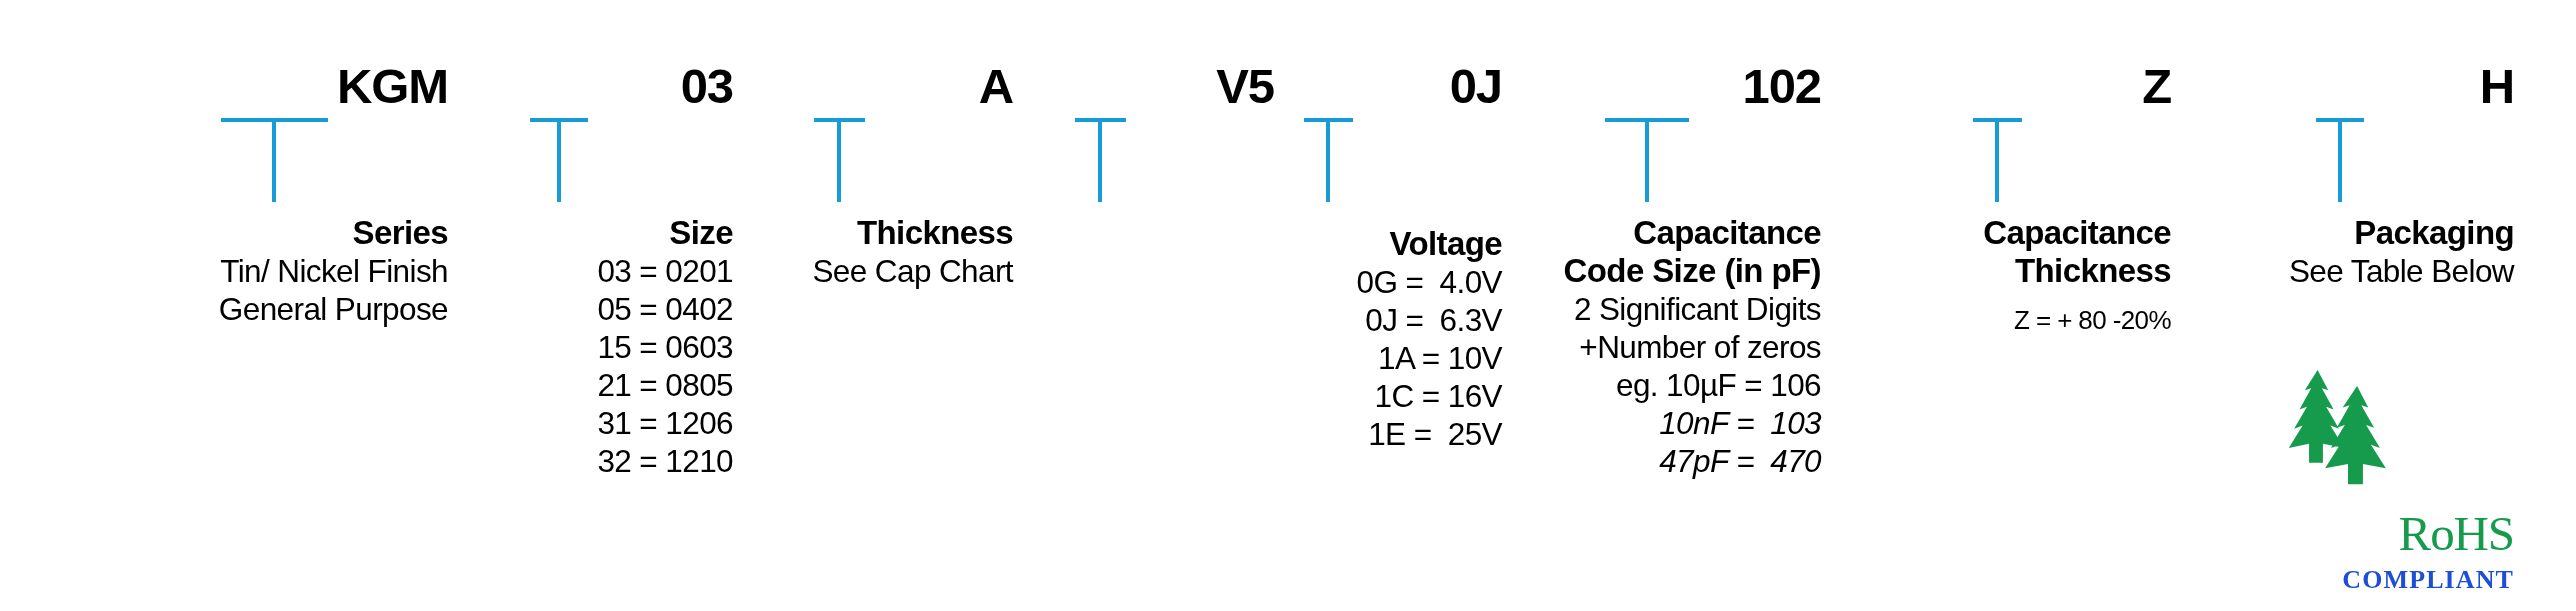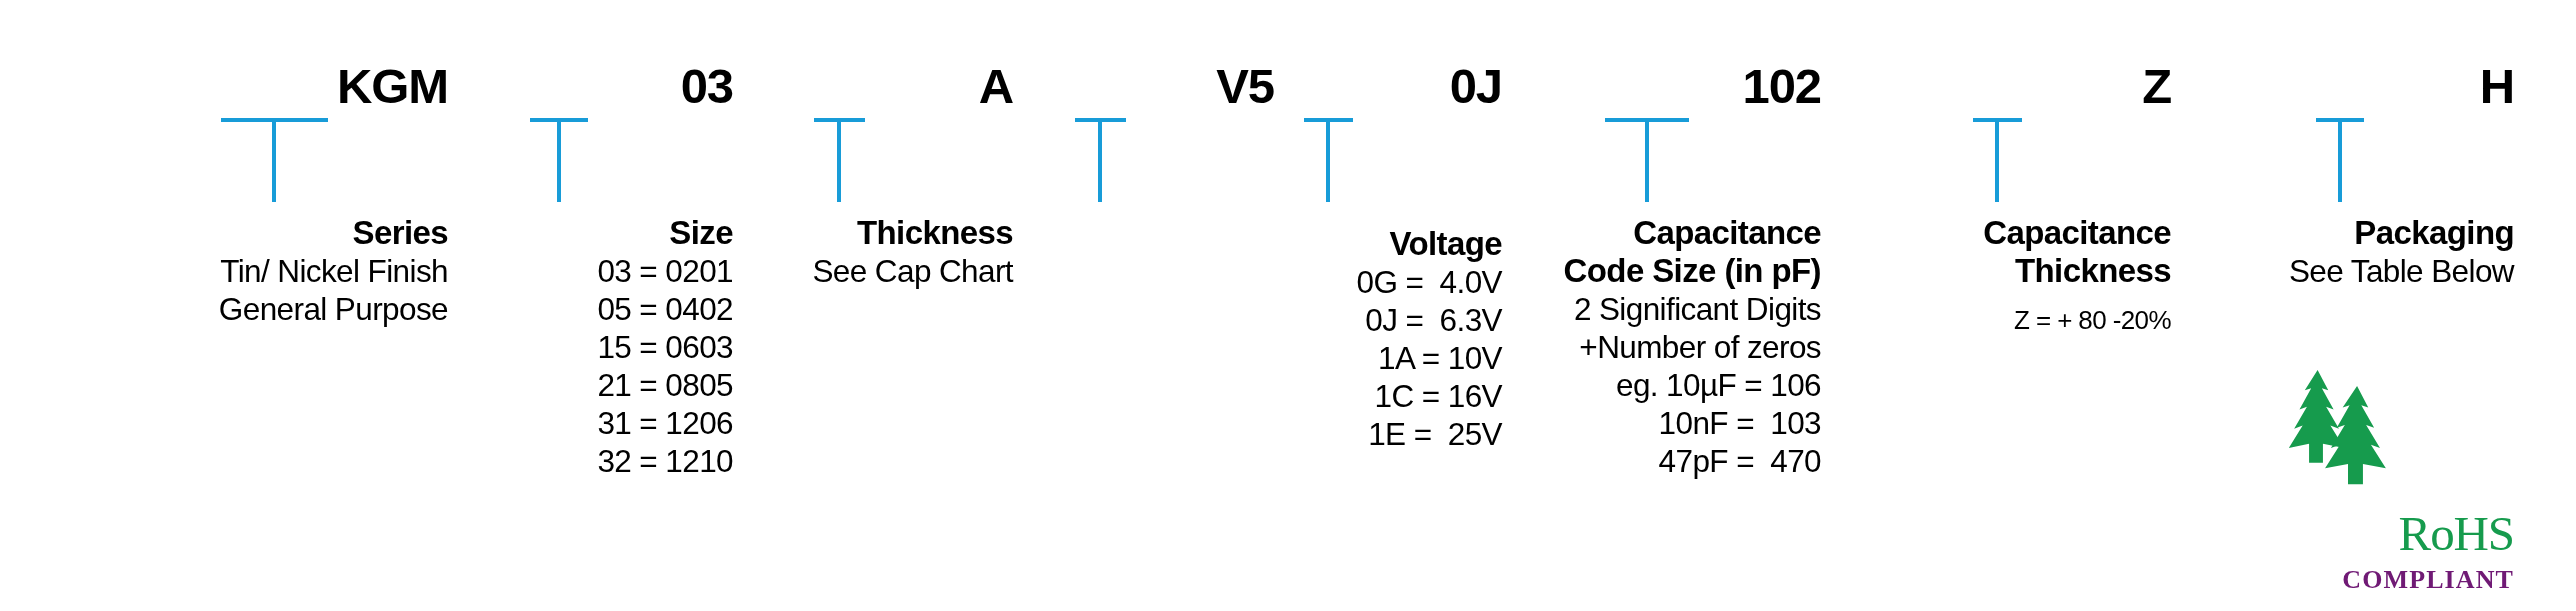--- a/index.html
+++ b/index.html
@@ -29,33 +29,33 @@
   .textblock.offset-down{margin-top:23px;}
   .heading{
     font-size:33px;line-height:38px;
     font-weight:bold;letter-spacing:-0.6px;
     white-space:pre;
   }
   .line{
     font-size:31.5px;line-height:38px;
     letter-spacing:-0.6px;white-space:pre;
   }
-  .line.indent{padding-left:52px;}
+  .line.indent{padding-left:52px;font-style:italic;}
   .line.small-gap{margin-top:15.7px;font-size:26px;line-height:29px;}
   .rohs-block{margin-top:79px;}
   .rohs-trees{display:block;margin:0 auto;width:130px;height:128px;}
   .rohs-title{
     font-family:"Liberation Serif","DejaVu Serif",serif;
     font-weight:normal;color:#169B4D;
     font-size:49px;line-height:56px;
     letter-spacing:-1.1px;margin-top:9px;
   }
   .rohs-subtitle{
     font-family:"Liberation Serif","DejaVu Serif",serif;
-    font-weight:bold;color:#701a75;
+    font-weight:bold;color:#1d4ed8;
     font-size:26px;line-height:26px;
     letter-spacing:1.1px;margin-top:4.5px;
   }
 </style>
 </head>
 <body>
 
 <div id="canvas">
 
   <div class="col" style="left:274px">

